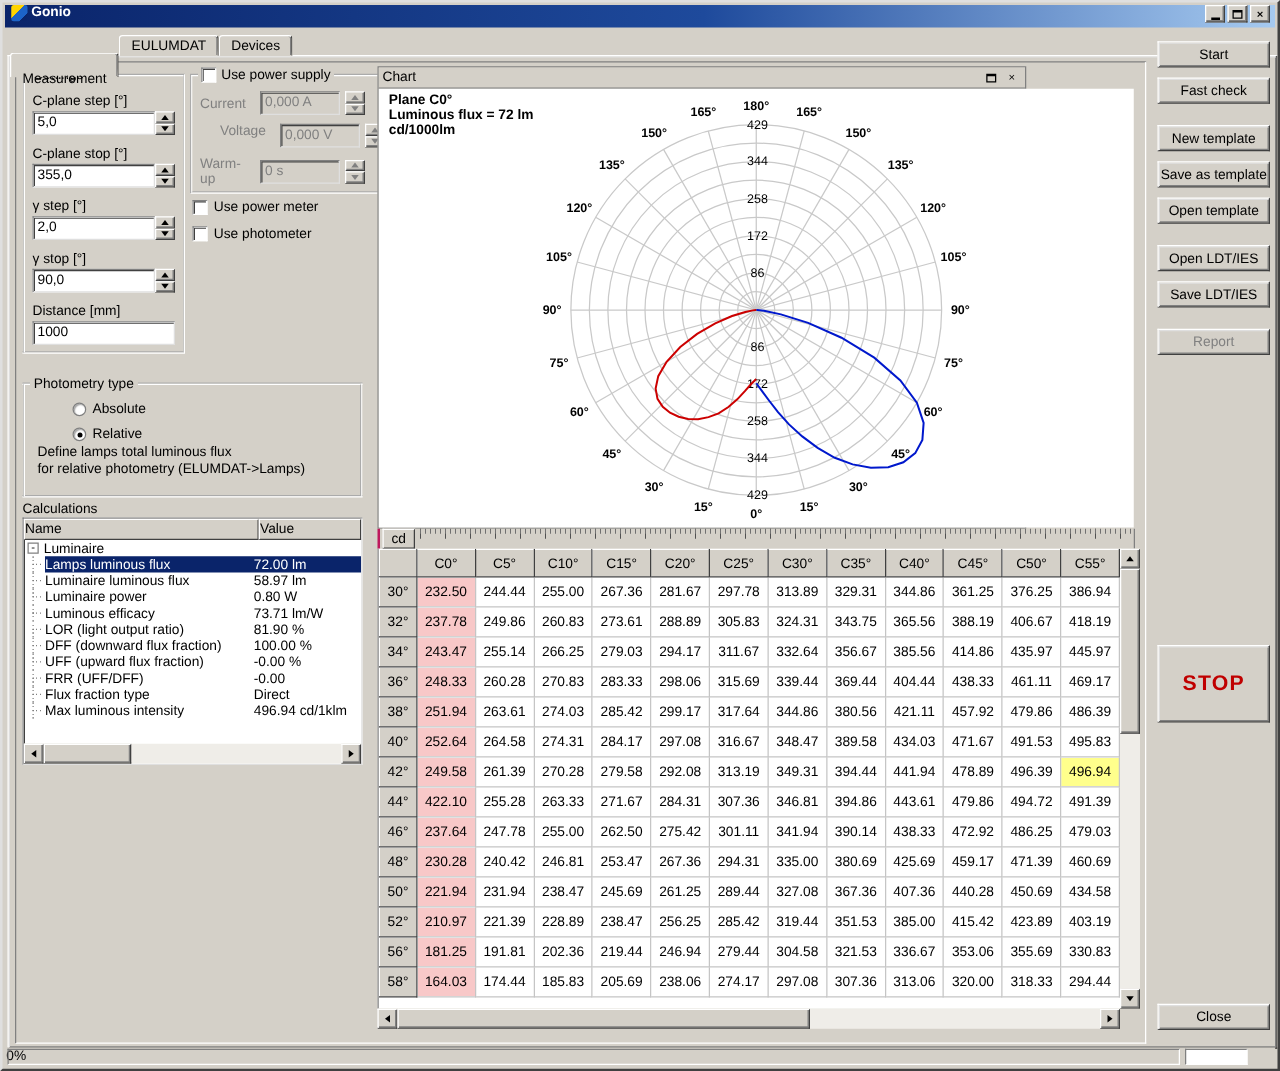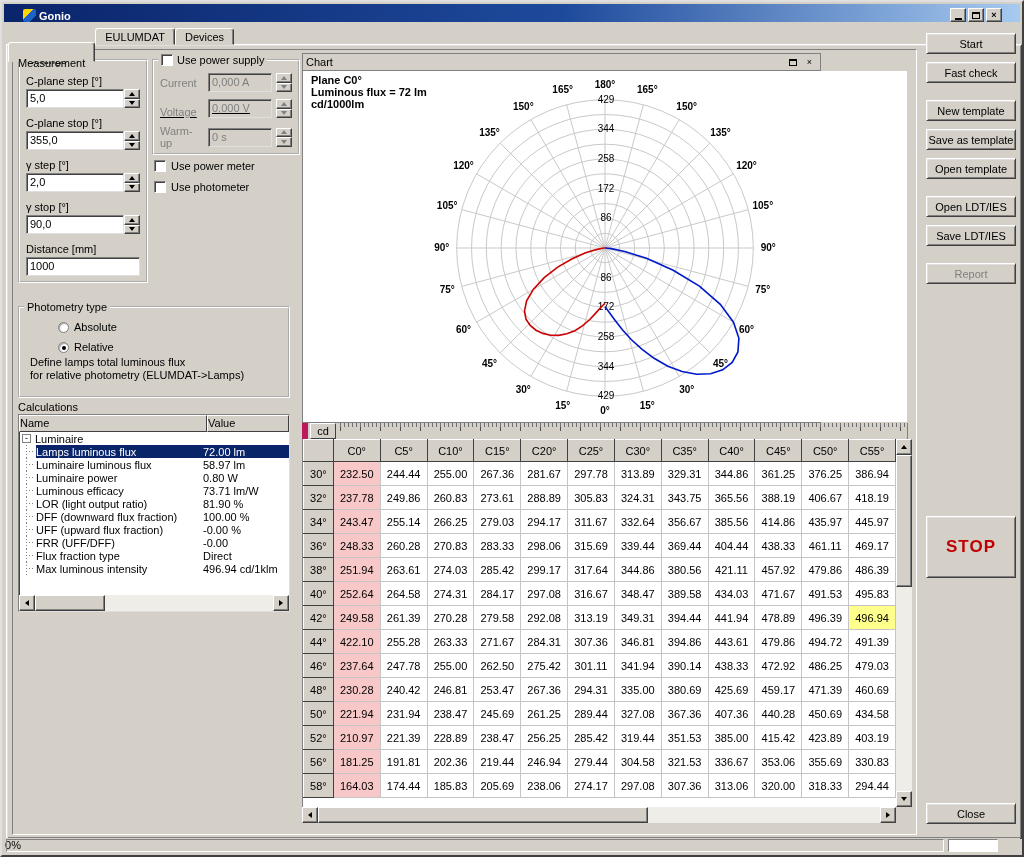--- a/index.html
+++ b/index.html
@@ -4,21 +4,21 @@
 <style>
   html,body{margin:0;padding:0;background:#3a6ea5;}
   *{box-sizing:border-box;}
   .window{position:relative;width:1024px;height:857px;background:#d4d0c8;
     font-family:"Liberation Sans",sans-serif;font-size:11px;color:#000;
     border:2px solid;border-color:#dfdfdf #404040 #404040 #dfdfdf;overflow:hidden;}
 
   
   .titlebar{position:absolute;left:2px;top:2px;width:1016px;height:18px;
     background:linear-gradient(90deg,#0a246a 0%,#1e4a9c 55%,#a6caf0 100%);
-    display:flex;align-items:flex-end;padding:0 18px;}
+    display:flex;align-items:flex-start;padding:0 4px;}
   .app-icon{width:13px;height:13px;margin:0 3px 0 1px;border-radius:2px;
     background:linear-gradient(135deg,#ffd400 0 40%,#1c63c8 40% 75%,#0a246a 75%);}
   .title-text{color:#fff;font-weight:bold;flex:1;}
   .tb-btns{display:flex;gap:2px;}
   .tb-btn{width:16px;height:14px;background:#d4d0c8;border:1px solid;
     border-color:#fff #404040 #404040 #fff;box-shadow:inset -1px -1px 0 #808080;
     display:flex;align-items:center;justify-content:center;font-size:9px;font-weight:bold;}
   .glyph-min{display:block;width:7px;height:2px;background:#000;margin-top:7px;}
   .glyph-max{display:block;width:8px;height:7px;border:1px solid #000;border-top:2px solid #000;}
 
@@ -108,21 +108,21 @@
   .chart-titlebar span.ct{flex:1;}
   .chart-btn{width:15px;height:13px;margin-left:2px;display:flex;align-items:center;justify-content:center;
     font-size:9px;}
   .glyph-float{display:block;width:8px;height:7px;border:1px solid #000;border-top:2px solid #000;}
   .chart-area{position:relative;width:604px;height:351px;background:#fff;overflow:hidden;}
   .chart-annot{position:absolute;left:8px;top:3px;font-weight:bold;line-height:12px;}
   svg text{font-family:"Liberation Sans",sans-serif;}
 
   
   .cd-strip{position:absolute;left:300px;top:421px;width:606px;height:16px;background:#d4d0c8;z-index:2;
-    border-left:6px solid #be185d;border-right:1px solid #808080;}
+    border-left:2px solid #be185d;border-right:1px solid #808080;}
   .cd-tab{position:absolute;left:2px;top:0;width:26px;height:16px;background:#d4d0c8;text-align:center;
     border:1px solid;border-color:#fff #404040 #404040 #fff;padding-top:1px;}
   .ruler{position:absolute;left:32px;top:0;right:2px;height:16px;
     background:repeating-linear-gradient(90deg,#707070 0 1px,transparent 1px 4px) 0 0/100% 4px no-repeat,
                repeating-linear-gradient(90deg,#505050 0 1px,transparent 1px 20px) 0 0/100% 8px no-repeat;}
 
   
   .table-wrap{position:absolute;left:300px;top:437px;width:594px;height:368px;background:#fff;overflow:hidden;z-index:2;
     border-left:1px solid #808080;}
   table.grid{border-collapse:collapse;table-layout:fixed;}
@@ -244,21 +244,21 @@
           <div class="textbox disabled" style="width: 64px;">0,000 A</div>
           <div class="spinner disabled">
             <div class="sp-btn sp-up">
               <i></i>
             </div>
             <div class="sp-btn sp-down">
               <i></i>
             </div>
           </div>
         </div>
-        <div style="display: flex; align-items: flex-end; margin: 7px 6px 0px; gap: 4px; text-decoration: underline;">
+        <div style="display: flex; align-items: flex-start; margin: 7px 22px 0px; gap: 4px;">
           <span style="width: 44px; color: rgb(128, 128, 128);">Voltage</span>
           <div class="textbox disabled" style="width: 64px;">0,000 V</div>
           <div class="spinner disabled">
             <div class="sp-btn sp-up">
               <i></i>
             </div>
             <div class="sp-btn sp-down">
               <i></i>
             </div>
           </div>

